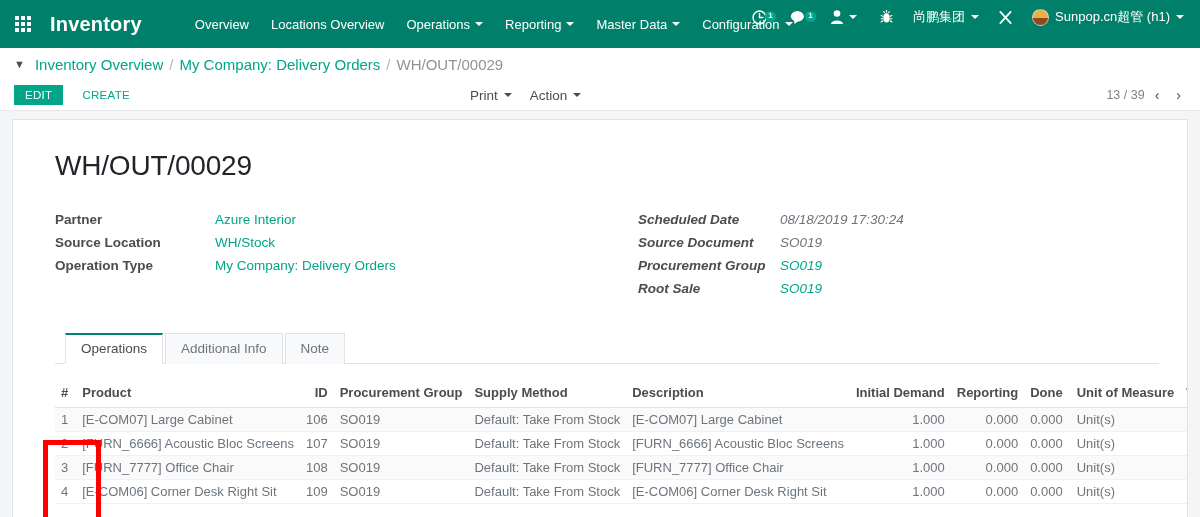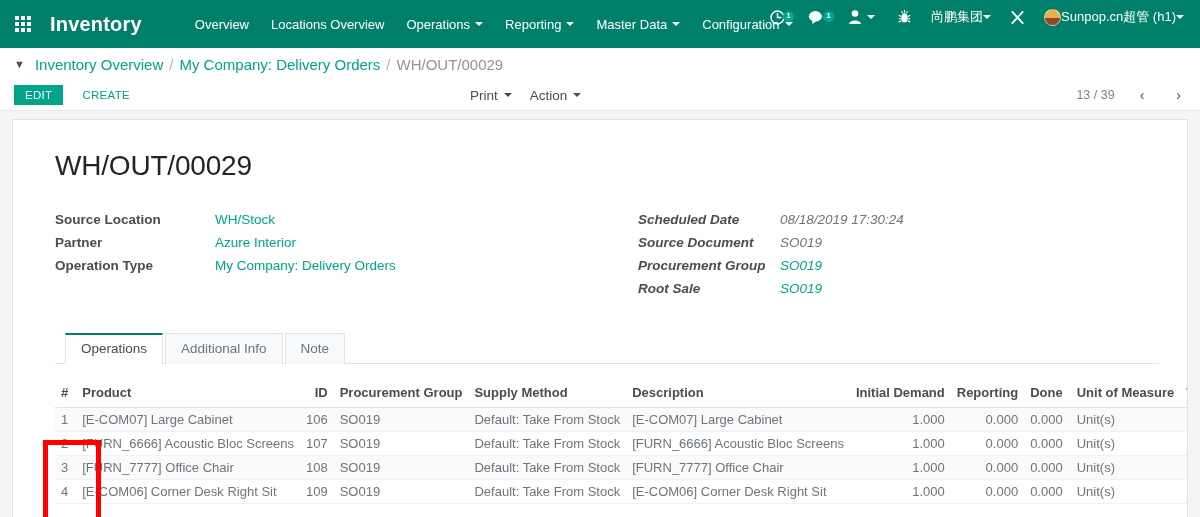--- a/index.html
+++ b/index.html
@@ -75,21 +75,21 @@
     border-radius: 8px;
     font-size: 8px;
     line-height: 10px;
     min-width: 11px;
     height: 11px;
     text-align: center;
     padding: 0 2px;
     font-weight: bold;
   }
   .sys-text {
-    display: flex; align-items: center; 
+    display: flex; align-items: center; gap: 6px;
     padding: 0 8px; cursor: pointer; font-size: 13px;
   }
   .avatar-img {
     width: 17px; height: 17px;
     border-radius: 50%;
     background: linear-gradient(#e8b04b 55%, #8c4a20 55%);
     display: inline-block;
     border: 1px solid rgba(255,255,255,.5);
   }
 
@@ -155,21 +155,21 @@
   }
   .caret-dark {
     width: 0; height: 0;
     border-left: 4px solid transparent;
     border-right: 4px solid transparent;
     border-top: 4px solid #4c4c4c;
     display: inline-block;
   }
   .cp-right {
     position: absolute; right: 12px;
-    display: flex; align-items: center; gap: 18px;
+    display: flex; align-items: center; gap: 3px;
     font-size: 12.5px; color: #7d848a;
   }
   .pager-btn {
     padding: 2px 7px;
     cursor: pointer;
     color: #4c4c4c;
     font-size: 14px;
     line-height: 1;
   }
 
@@ -428,26 +428,26 @@
 </div>
 
 <div class="sheet-wrap">
   <div class="sheet">
 
     <h1 class="doc-title">WH/OUT/00029</h1>
 
     <div class="groups">
       <div class="group left">
         <div class="frow">
+          <span class="flabel">Partner</span>
+          <span class="fvalue-link">Azure Interior</span>
+        </div>
+        <div class="frow">
           <span class="flabel">Source Location</span>
           <span class="fvalue-link">WH/Stock</span>
-        </div>
-        <div class="frow">
-          <span class="flabel">Partner</span>
-          <span class="fvalue-link">Azure Interior</span>
         </div>
         <div class="frow">
           <span class="flabel">Operation Type</span>
           <span class="fvalue-link">My Company: Delivery Orders</span>
         </div>
       </div>
 
       <div class="group right">
         <div class="frow">
           <span class="flabel">Scheduled Date</span>

